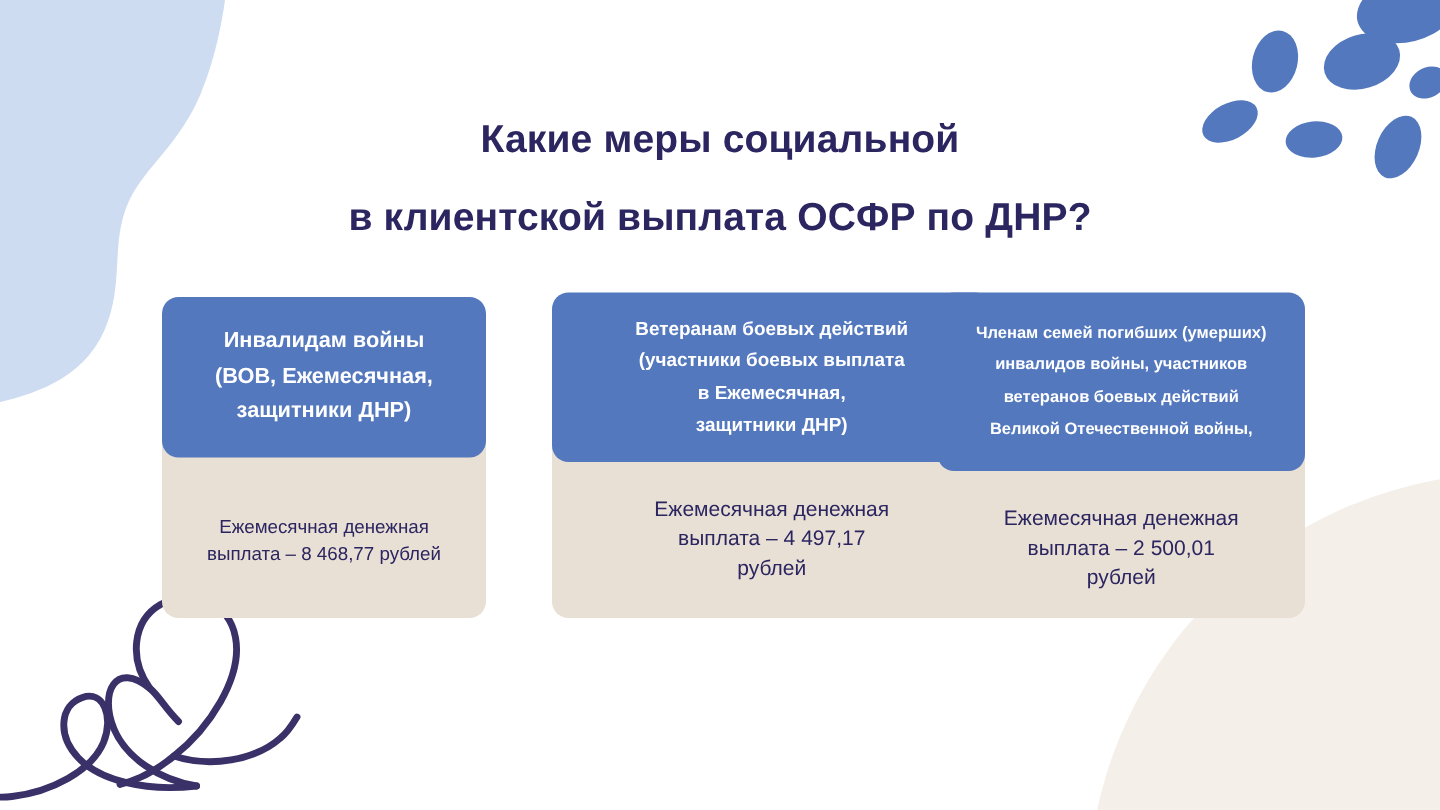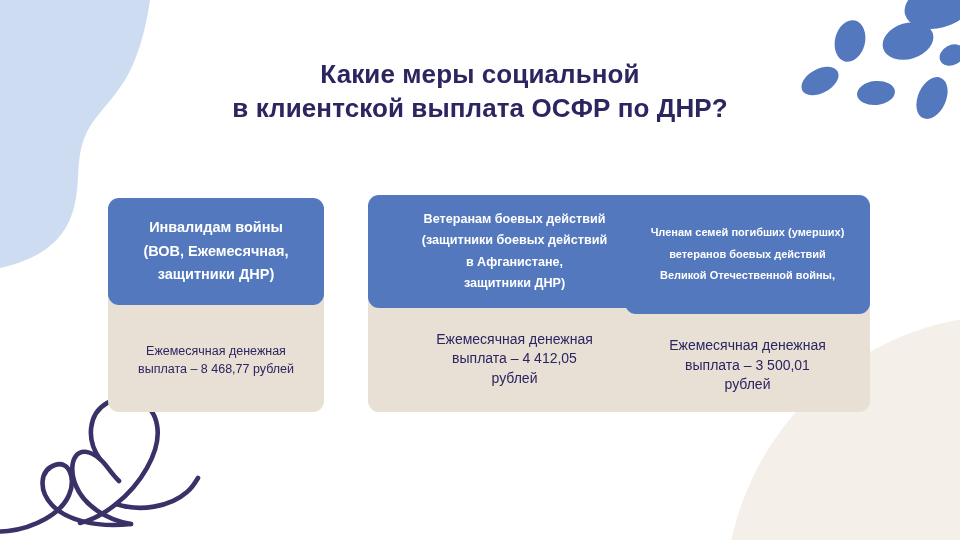--- a/index.html
+++ b/index.html
@@ -30,21 +30,21 @@
     position:absolute;
     left:180px; top:58px;
     width:600px;
     text-align:center;
     color:#2B2560;
     font-size:26px;
     font-weight:bold;
     line-height:1.30;
     letter-spacing:.1px;
   }
-  #title .ln { display:block; white-space:nowrap; }
+  #title .ln { display:block; white-space:nowrap;margin-top:18px; }
 
   
   .card {
     position:absolute;
     display:flex;
     flex-direction:column;
   }
   .card-head {
     background:#5378BE;
     border-radius:11px;
@@ -151,37 +151,38 @@
     </div>
     <div class="card-body">
       <span class="bl">Ежемесячная денежная</span>
       <span class="bl">выплата – 8 468,77 рублей</span>
     </div>
   </div>
 
   <div class="card" id="card-2">
     <div class="card-head">
       <span class="hl">Ветеранам боевых действий</span>
-      <span class="hl">(защитники боевых действий</span>
-      <span class="hl">в Афганистане,</span>
+      <span class="hl">(участники боевых выплата</span>
+      <span class="hl">в Ежемесячная,</span>
       <span class="hl">защитники  ДНР)</span>
     </div>
     <div class="card-body">
       <span class="bl">Ежемесячная денежная</span>
-      <span class="bl">выплата – 4 412,05</span>
+      <span class="bl">выплата – 4 497,17</span>
       <span class="bl">рублей</span>
     </div>
   </div>
 
   <div class="card" id="card-3">
     <div class="card-head">
       <span class="hl">Членам семей погибших (умерших)</span>
+      <span class="hl">инвалидов войны, участников</span>
       <span class="hl">ветеранов боевых действий</span>
       <span class="hl">Великой Отечественной  войны,</span>
     </div>
     <div class="card-body">
       <span class="bl">Ежемесячная денежная</span>
-      <span class="bl">выплата – 3 500,01</span>
+      <span class="bl">выплата – 2 500,01</span>
       <span class="bl">рублей</span>
     </div>
   </div>
 
 </div>
 
 </body></html>

